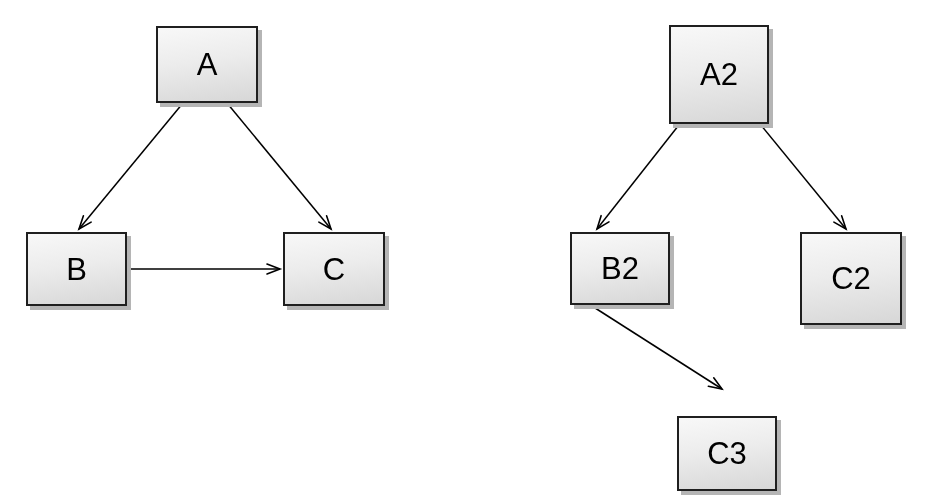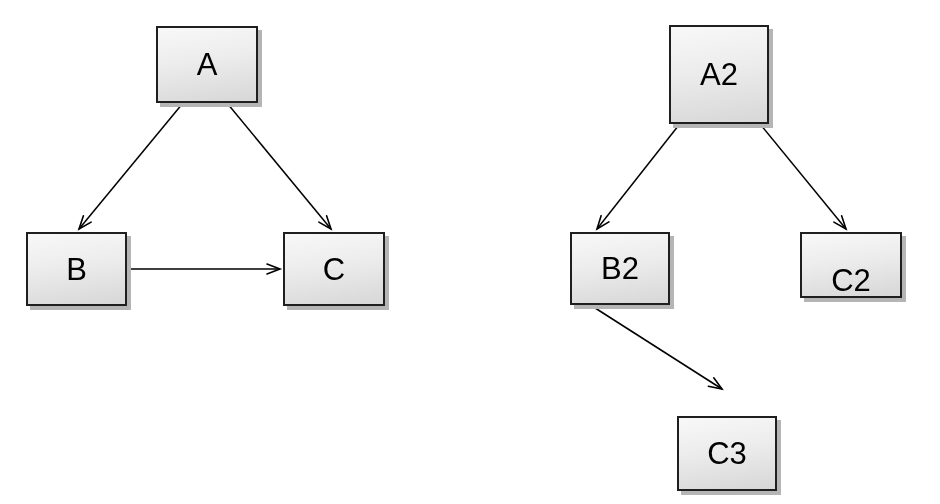--- a/index.html
+++ b/index.html
@@ -69,20 +69,20 @@
       </div>
       <div class="node" style="left: 283px; top: 232px; width: 102px; height: 74px;">
         <span class="node-label">C</span>
       </div>
       <div class="node" style="left: 669px; top: 25px; width: 100px; height: 99px;">
         <span class="node-label">A2</span>
       </div>
       <div class="node" style="left: 542px; top: 232px; width: 100px; height: 73px; margin-left: 28px;">
         <span class="node-label">B2</span>
       </div>
-      <div class="node" style="left: 800px; top: 232px; width: 102px; height: 66px; align-items: flex-end;">
+      <div class="node" style="left: 800px; top: 232px; width: 102px; height: 93px;">
         <span class="node-label">C2</span>
       </div>
       <div class="node" style="left: 677px; top: 416px; width: 100px; height: 75px;">
         <span class="node-label">C3</span>
       </div>
     </div>
 </div>
 
 </body></html>

